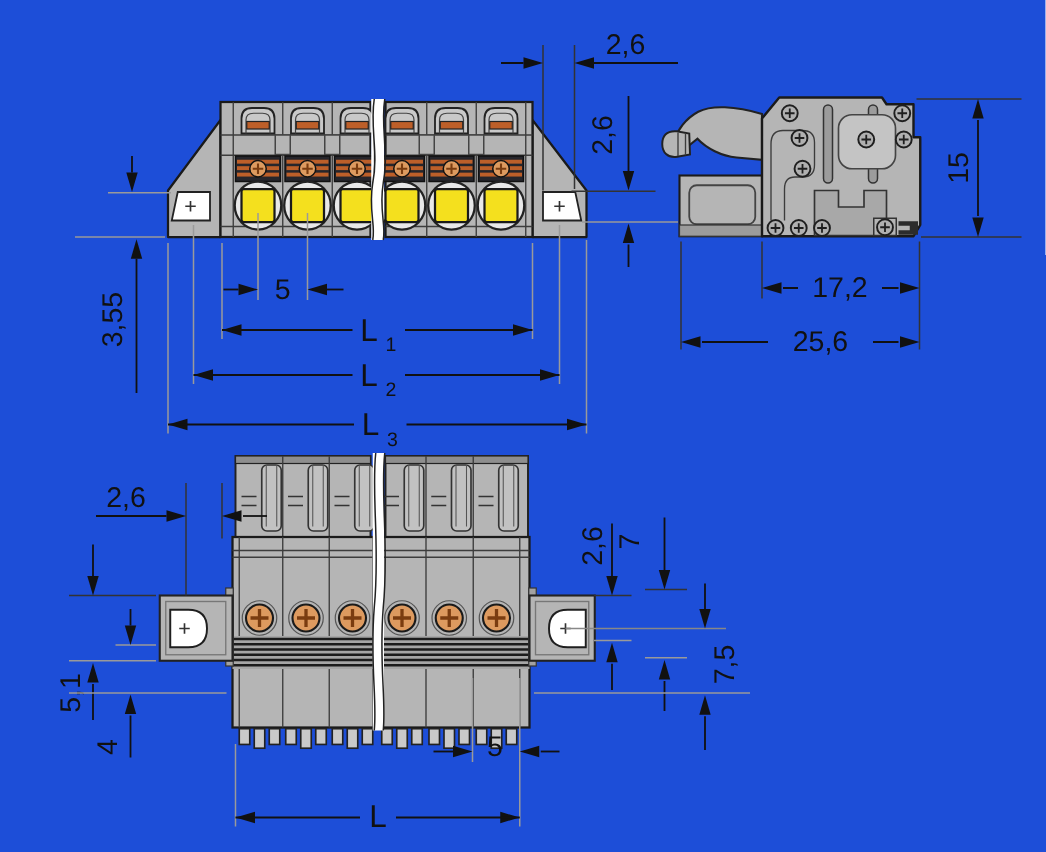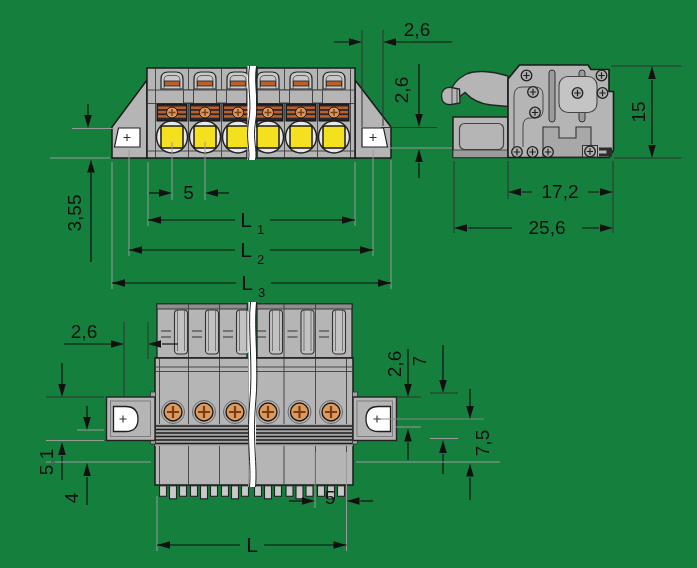--- a/index.html
+++ b/index.html
@@ -1,16 +1,16 @@
 <!DOCTYPE html>
 <html style="--c-body_gray: #b5b5b5; --c-body_gray_dark: #9c9c9c; --c-body_gray_light: #c9c9c9; --c-outline: #1a1a1a; --c-button_yellow: #f4e01e; --c-clamp_dark: #26262c; --c-clamp_orange: #bd5f29; --c-screw_copper: #dd9a5f; --c-screw_cross: #7a3c10; --c-ext_gray: #9a9a9a; --c-background: #ffffff;"><head>
 <meta charset="utf-8">
 <style>
   html,body { margin:0; padding:0; background:#fff; }
-  .stage { position:relative; width:697px; height:568px; background:#15803d; overflow:hidden; }
+  .stage { position:relative; width:697px; height:568px; background:#1d4ed8; overflow:hidden; }
   svg { display:block; }
   .dim  { font-family:"Liberation Sans", sans-serif; font-size:19px; fill:#111; }
   .dimL { font-family:"Liberation Sans", sans-serif; font-size:21px; fill:#111; }
   .dimS { font-family:"Liberation Sans", sans-serif; font-size:13px; fill:#111; }
   .thin   { stroke:#3c3c3c; stroke-width:0.9; fill:none; }
   .ext    { stroke:var(--c-ext_gray); stroke-width:1; fill:none; }
   .extD   { stroke:#333; stroke-width:1; fill:none; }
   .dline  { stroke:#111; stroke-width:1.2; fill:none; }
   .ah     { fill:#111; }
 </style>

